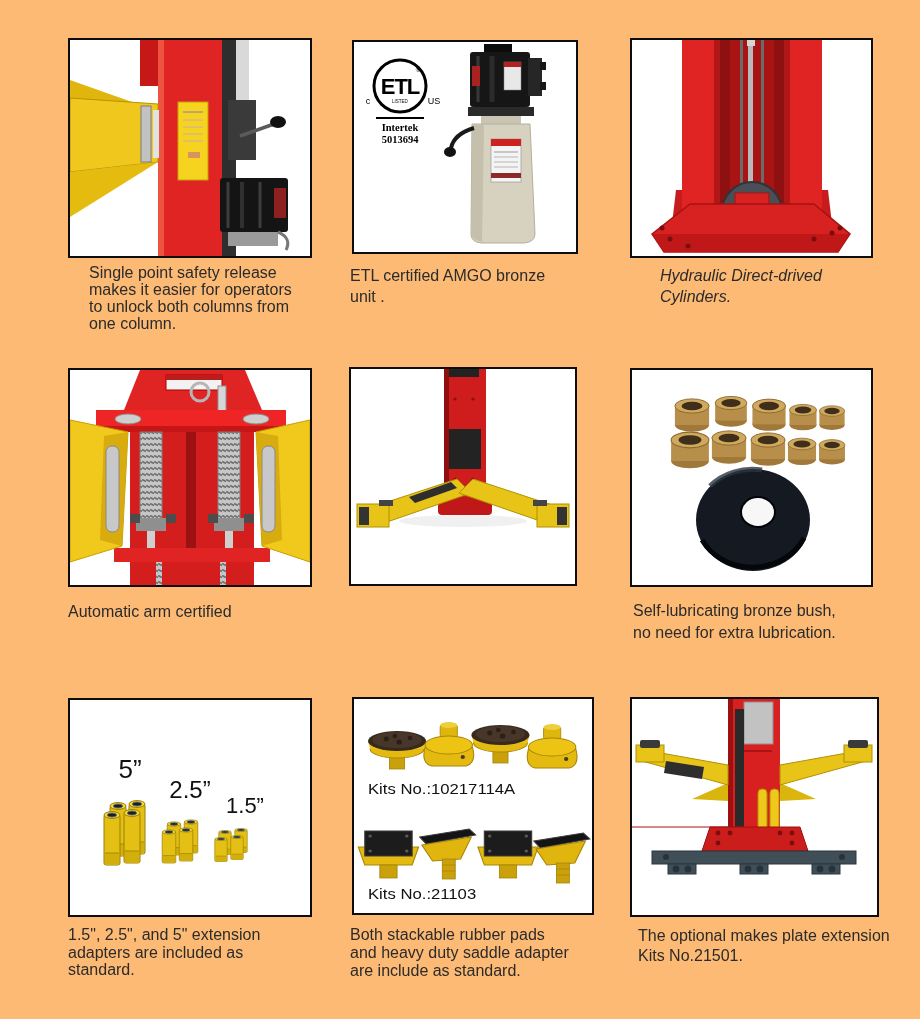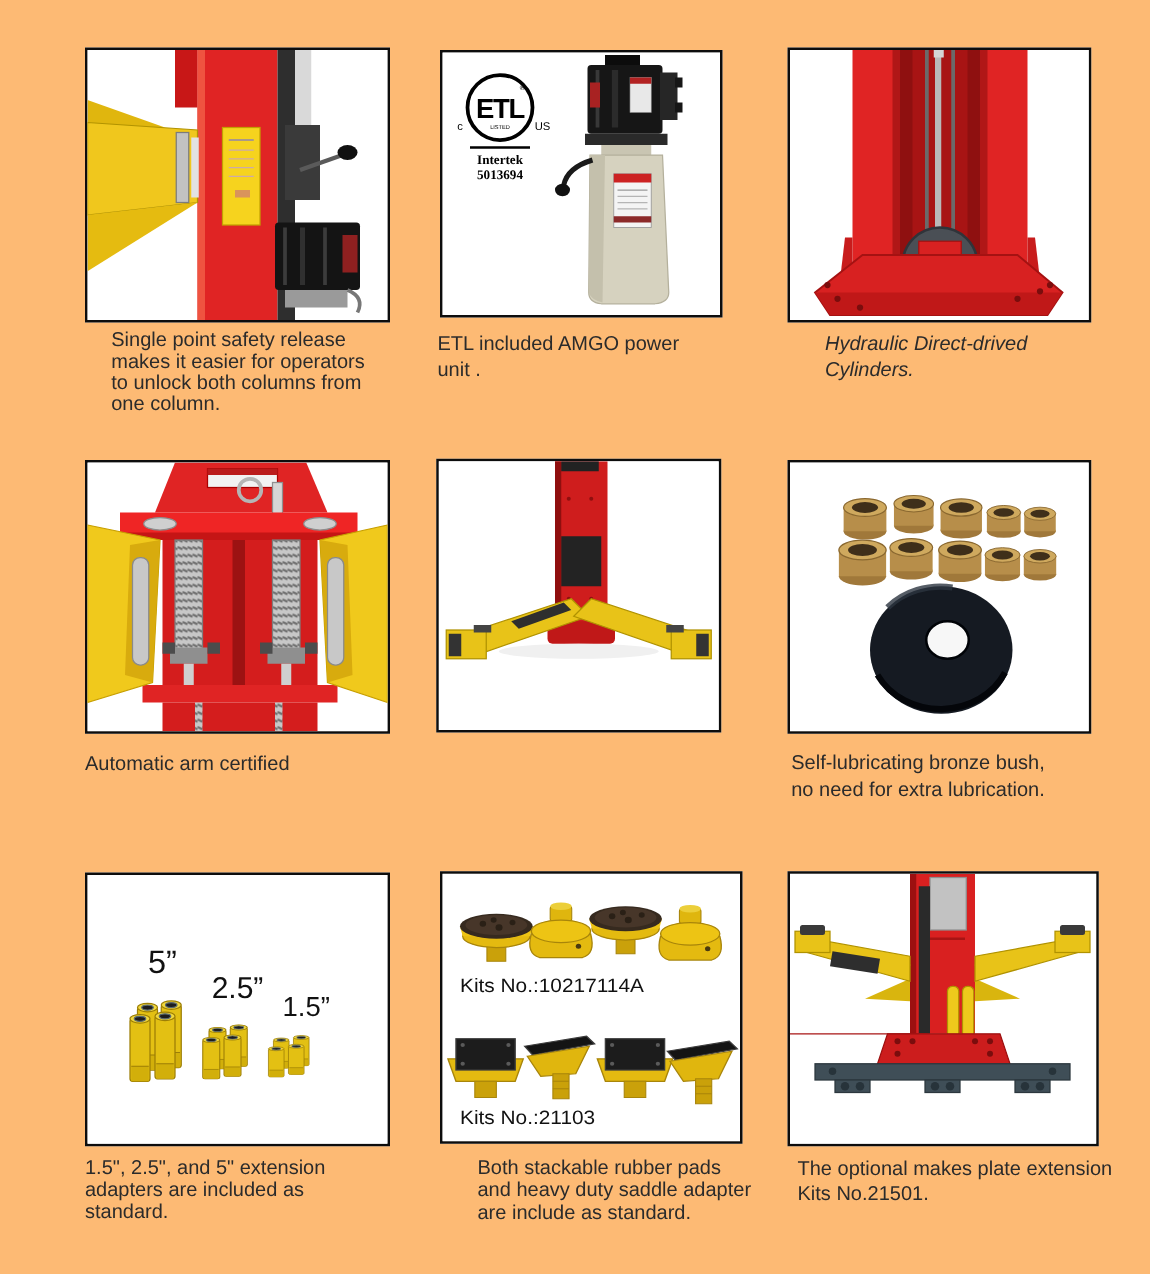--- a/index.html
+++ b/index.html
@@ -20,21 +20,21 @@
   .b8{left:352px;top:697px;width:242px;height:218px;}
   .b9{left:630px;top:697px;width:249px;height:220px;}
   
   .p1{left:68px;top:264px;width:256px;line-height:17px;margin-left:21px;}
   .p2{left:350px;top:265px;width:250px;line-height:21px;}
   .p3{left:660px;top:265px;width:250px;line-height:21px;font-style:italic;}
   .p4{left:68px;top:602px;width:260px;line-height:20px;}
   .p5{left:349px;top:596px;width:260px;line-height:27px;}
   .p6{left:633px;top:600px;width:272px;line-height:22px;}
   .p7{left:68px;top:926px;width:260px;line-height:17.5px;}
-  .p8{left:350px;top:926px;width:272px;line-height:18px;margin-left:32px;}
+  .p8{left:350px;top:926px;width:272px;line-height:18px;}
   .p9{left:638px;top:926px;width:272px;line-height:20px;}
   text{font-family:"Liberation Sans",sans-serif;}
   .serif{font-family:"Liberation Serif",serif;}
 </style>
 </head>
 <body>
 
 <div class="page">
 
   <div class="imgbox b1">
@@ -366,21 +366,21 @@
       <rect x="180" y="165" width="28" height="10" fill="#3f4e57" stroke="#2c373e" stroke-width="1"></rect>
       <circle cx="188" cy="170" r="3.4" fill="#27333a"></circle>
       <circle cx="200" cy="170" r="3.4" fill="#27333a"></circle>
     </svg>
   </div>
 
   <p class="caption p1">Single point safety release
 makes it easier for operators
 to unlock both columns from
 one column.</p>
-  <p class="caption p2">ETL included AMGO power
+  <p class="caption p2">ETL certified AMGO bronze
 unit .</p>
   <p class="caption p3">Hydraulic Direct-drived
 Cylinders.</p>
   <p class="caption p4">Automatic arm certified</p>
   <p class="caption p6">Self-lubricating bronze bush,
 no need for extra lubrication.</p>
   <p class="caption p7">1.5", 2.5", and 5" extension
 adapters are included as
 standard.</p>
   <p class="caption p8">Both stackable rubber pads

